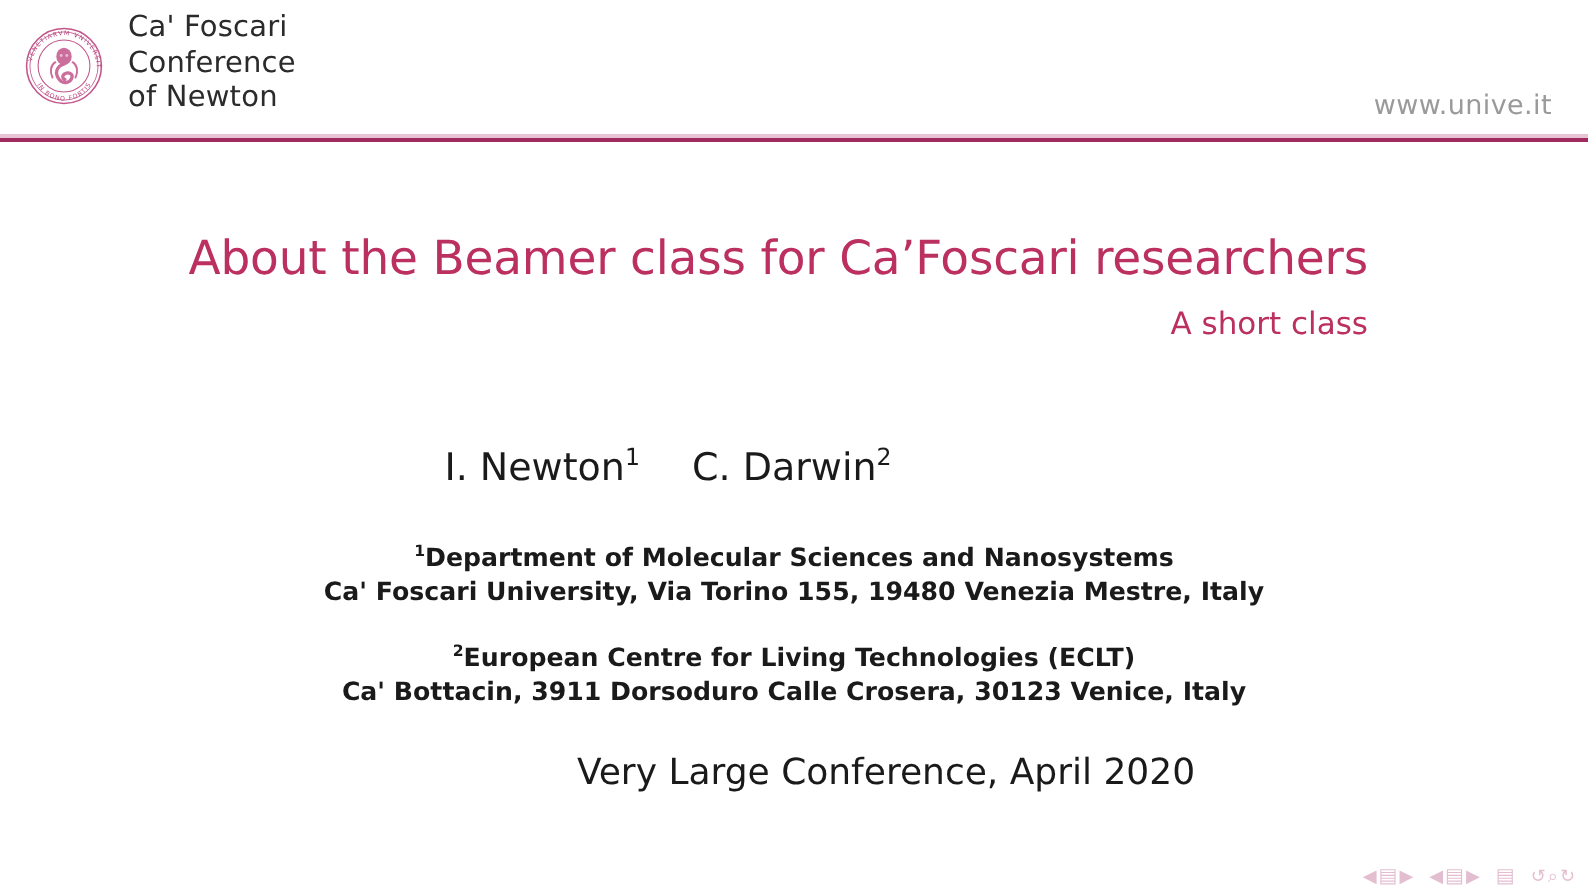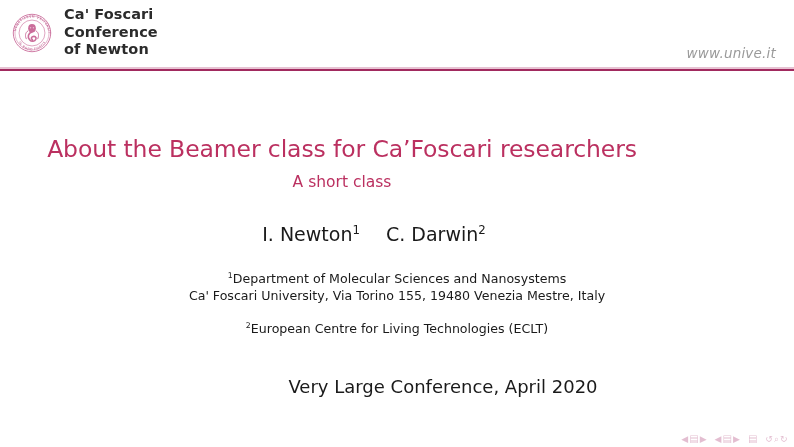--- a/index.html
+++ b/index.html
@@ -39,33 +39,31 @@
     flex: 0 0 auto;
     margin-top: 1px;
   }
   .brand-text {
     margin-left: 8px;
     color: #2b2b2b;
     font-family: "DejaVu Sans", sans-serif;
     font-size: 14.5px;
     line-height: 17.5px;
     letter-spacing: .1px;
-    font-weight: bold;
   }
   .brand-text div { white-space: nowrap; }
 
   .site-url {
     position: absolute;
     right: 18px;
     top: 45px;
     font-family: "DejaVu Sans", sans-serif;
     font-size: 13.5px;
     color: #9a9a9a;
     letter-spacing: .2px;
-    font-style: italic;
   }
   .header-rule {
     position: absolute;
     left: 0;
     top: 69px;
     width: 794px;
     height: 2px;
     background: #a12a5e;
   }
   .header-rule-soft {
@@ -74,23 +72,23 @@
     top: 67px;
     width: 794px;
     height: 2px;
     background: #e7c3d3;
   }
 
   
   .titleblock {
     position: absolute;
     left: 0;
-    top: 134px;
+    top: 114px;
     width: 684px;
-    text-align: center;
+    text-align: right;
   }
   .title {
     font-family: "DejaVu Sans", sans-serif;
     font-size: 23.5px;
     color: #bb3060;
     line-height: 30px;
     letter-spacing: -.1px;
   }
   .subtitle {
     margin-top: 8px;
@@ -104,39 +102,39 @@
   .authors {
     position: absolute;
     left: 0;
     top: 222px;
     width: 668px;
     text-align: center;
     font-family: "DejaVu Sans", sans-serif;
     font-size: 19px;
     color: #1a1a1a;
     line-height: 24px;
-    padding-left: 40px;
   }
   .author { display: inline-block; }
   .author + .author { margin-left: 26px; }
   sup {
     font-size: 62%;
     vertical-align: super;
     line-height: 0;
   }
 
   
   .affiliations {
     position: absolute;
     left: 0;
     top: 271px;
     width: 794px;
     text-align: center;
     font-family: "DejaVu Sans", sans-serif;
     color: #1a1a1a;
+    font-weight: bold;
   }
   .affil-block { margin-bottom: 17px; }
   .affil-block:last-child { margin-bottom: 0; }
   .affil-line {
     font-size: 12.6px;
     line-height: 16.5px;
     white-space: nowrap;
   }
 
   
@@ -234,20 +232,21 @@
 
   <div class="affiliations">
 
     <div class="affil-block">
       <div class="affil-line"><sup>1</sup><span>Department of Molecular Sciences and Nanosystems</span></div>
       <div class="affil-line">Ca' Foscari University, Via Torino 155, 19480 Venezia Mestre, Italy</div>
     </div>
 
     <div class="affil-block">
       <div class="affil-line"><sup>2</sup><span>European Centre for Living Technologies (ECLT)</span></div>
+      <div class="affil-line">Ca' Bottacin, 3911 Dorsoduro Calle Crosera, 30123 Venice, Italy</div>
     </div>
 
   </div>
 
   <div class="date">Very Large Conference, April 2020</div>
 
   <div class="navbar">
     <div class="nav-group">
       <span class="nav-sym">◀</span>
       <span class="nav-sym big">▤</span>

